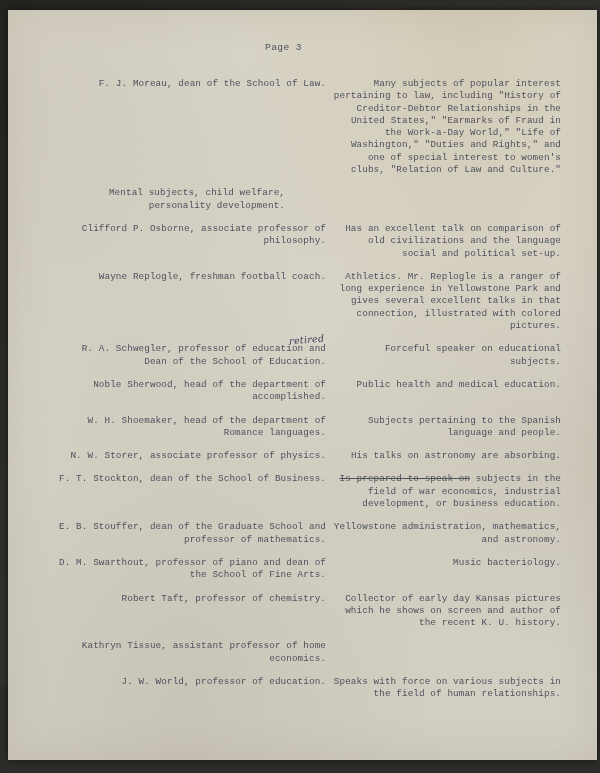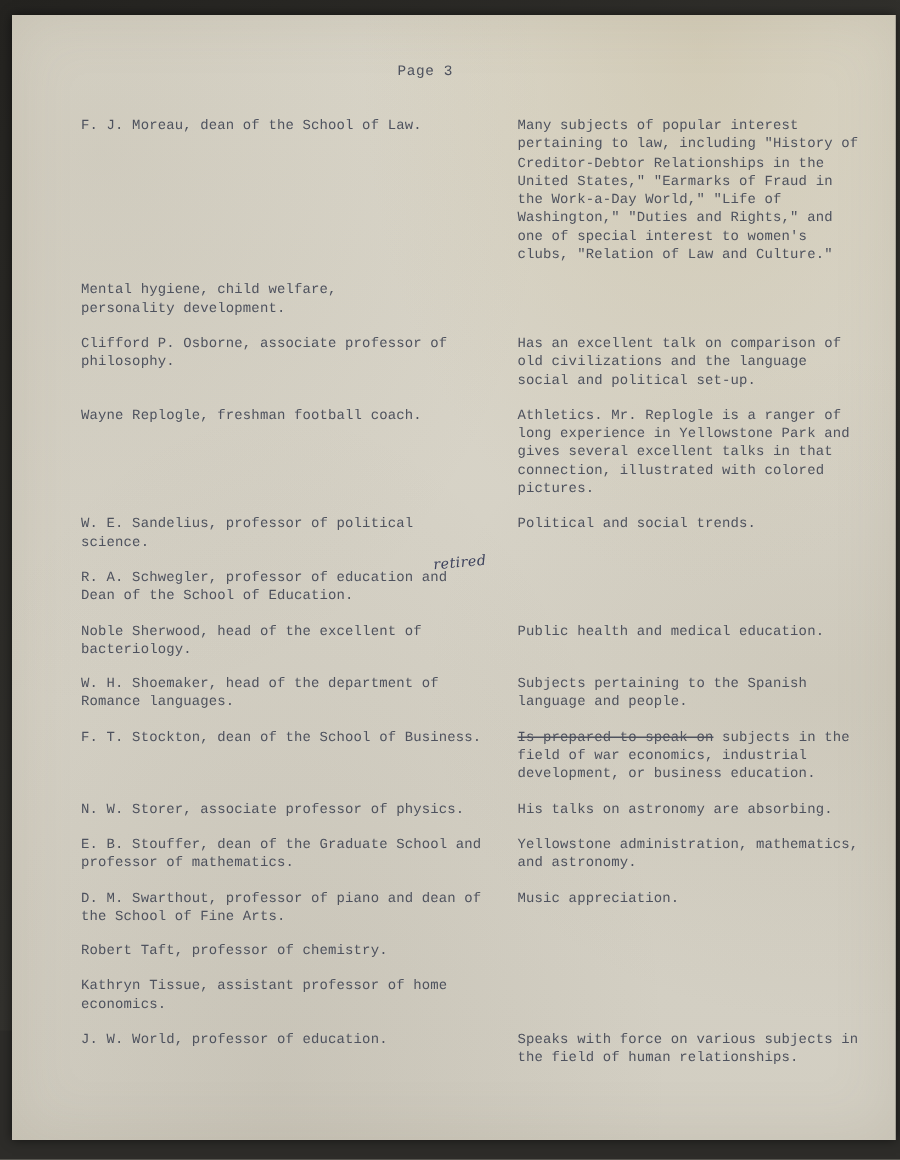--- a/index.html
+++ b/index.html
@@ -39,25 +39,26 @@
   .page-title {
     font-size: 9.6px;
     line-height: 12px;
     text-align: center;
     transform: translateX(-28px);
     margin-bottom: 24px;
     letter-spacing: 0.4px;
   }
   .entry {
     display: flex;
-    gap: 19px;
+    gap: 4px;
     margin-bottom: 11px;
     font-size: 9.3px;
     line-height: 12.3px;
     letter-spacing: 0.1px;
+    text-align: right;
   }
   .col-name {
     width: 272px;
     flex: none;
     position: relative;
   }
   .col-desc {
     width: 231px;
     flex: none;
   }
@@ -90,123 +91,121 @@
       
     </div>
     <div class="col-desc">
       
       <span class="desc">Many subjects of popular interest pertaining to law, including "History of Creditor-Debtor Relationships in the United States," "Earmarks of Fraud in the Work-a-Day World," "Life of Washington," "Duties and Rights," and one of special interest to women's clubs, "Relation of Law and Culture."</span>
     </div>
   </div>
         <div class="entry">
     <div class="col-desc">
       
-      <span class="desc">Mental hygiene, child welfare, personality development.</span>
+      <span class="desc">Mental subjects, child welfare, personality development.</span>
     </div>
   </div>
         <div class="entry">
     <div class="col-name">
       <span class="nm">Clifford P. Osborne, associate professor of philosophy.</span>
       
     </div>
     <div class="col-desc">
       
       <span class="desc">Has an excellent talk on comparison of old civilizations and the language social and political set-up.</span>
     </div>
   </div>
         <div class="entry">
     <div class="col-name">
       <span class="nm">Wayne Replogle, freshman football coach.</span>
       
     </div>
     <div class="col-desc">
       
       <span class="desc">Athletics. Mr. Replogle is a ranger of long experience in Yellowstone Park and gives several excellent talks in that connection, illustrated with colored pictures.</span>
-    </div>
-  </div>
-        <div class="entry">
-    <div class="col-name">
-      <span class="nm">W. E. Sandelius, professor of political science.</span>
-      
-    </div>
-    <div class="col-desc">
-      
-      <span class="desc">Political and social trends.</span>
     </div>
   </div>
         <div class="entry">
     <div class="col-name">
       <span class="nm">R. A. Schwegler, professor of education and Dean of the School of Education.</span>
       <span class="annot">retired</span>
     </div>
-  </div>
-        <div class="entry">
-    <div class="col-name">
-      <span class="nm">Noble Sherwood, head of the excellent of bacteriology.</span>
+    <div class="col-desc">
+      
+      <span class="desc">Forceful speaker on educational subjects.</span>
+    </div>
+  </div>
+        <div class="entry">
+    <div class="col-name">
+      <span class="nm">Noble Sherwood, head of the department of accomplished.</span>
       
     </div>
     <div class="col-desc">
       
       <span class="desc">Public health and medical education.</span>
     </div>
   </div>
         <div class="entry">
     <div class="col-name">
       <span class="nm">W. H. Shoemaker, head of the department of Romance languages.</span>
       
     </div>
     <div class="col-desc">
       
       <span class="desc">Subjects pertaining to the Spanish language and people.</span>
+    </div>
+  </div>
+        <div class="entry">
+    <div class="col-name">
+      <span class="nm">N. W. Storer, associate professor of physics.</span>
+      
+    </div>
+    <div class="col-desc">
+      
+      <span class="desc">His talks on astronomy are absorbing.</span>
     </div>
   </div>
         <div class="entry">
     <div class="col-name">
       <span class="nm">F. T. Stockton, dean of the School of Business.</span>
       
     </div>
     <div class="col-desc">
       <span class="struck">Is prepared to speak on</span>
       <span class="desc">subjects in the field of war economics, industrial development, or business education.</span>
     </div>
   </div>
         <div class="entry">
     <div class="col-name">
-      <span class="nm">N. W. Storer, associate professor of physics.</span>
-      
-    </div>
-    <div class="col-desc">
-      
-      <span class="desc">His talks on astronomy are absorbing.</span>
-    </div>
-  </div>
-        <div class="entry">
-    <div class="col-name">
       <span class="nm">E. B. Stouffer, dean of the Graduate School and professor of mathematics.</span>
       
     </div>
     <div class="col-desc">
       
       <span class="desc">Yellowstone administration, mathematics, and astronomy.</span>
     </div>
   </div>
         <div class="entry">
     <div class="col-name">
       <span class="nm">D. M. Swarthout, professor of piano and dean of the School of Fine Arts.</span>
       
     </div>
     <div class="col-desc">
       
-      <span class="desc">Music appreciation.</span>
+      <span class="desc">Music bacteriology.</span>
     </div>
   </div>
         <div class="entry">
     <div class="col-name">
       <span class="nm">Robert Taft, professor of chemistry.</span>
       
+    </div>
+    <div class="col-desc">
+      
+      <span class="desc">Collector of early day Kansas pictures which he shows on screen and author of the recent K. U. history.</span>
     </div>
   </div>
         <div class="entry">
     <div class="col-name">
       <span class="nm">Kathryn Tissue, assistant professor of home economics.</span>
       
     </div>
   </div>
         <div class="entry">
     <div class="col-name">

